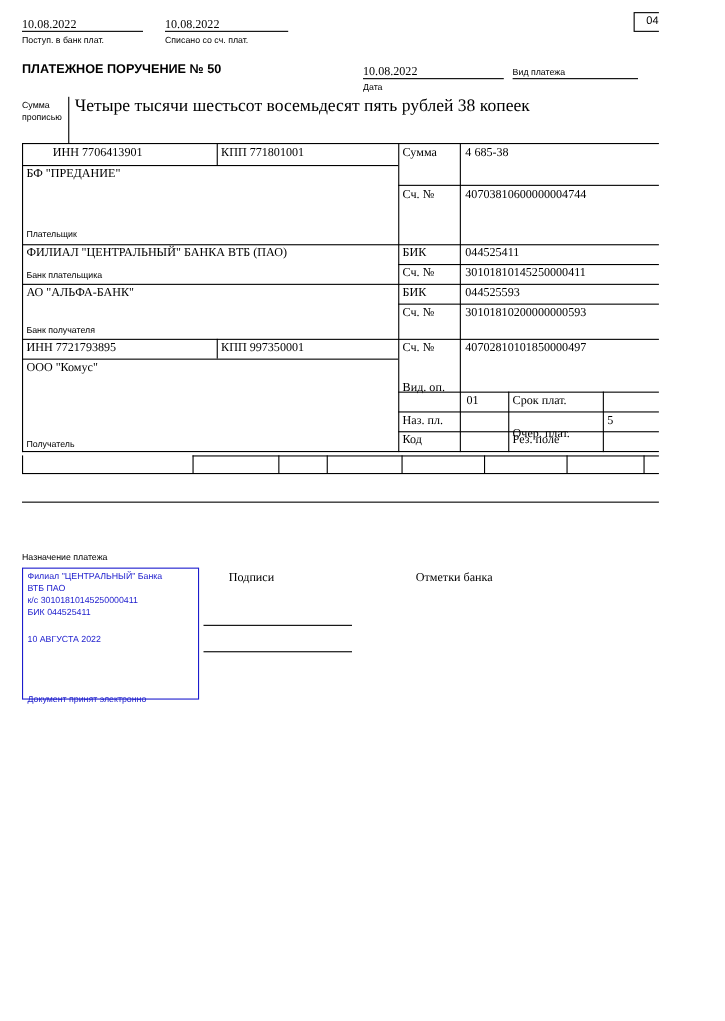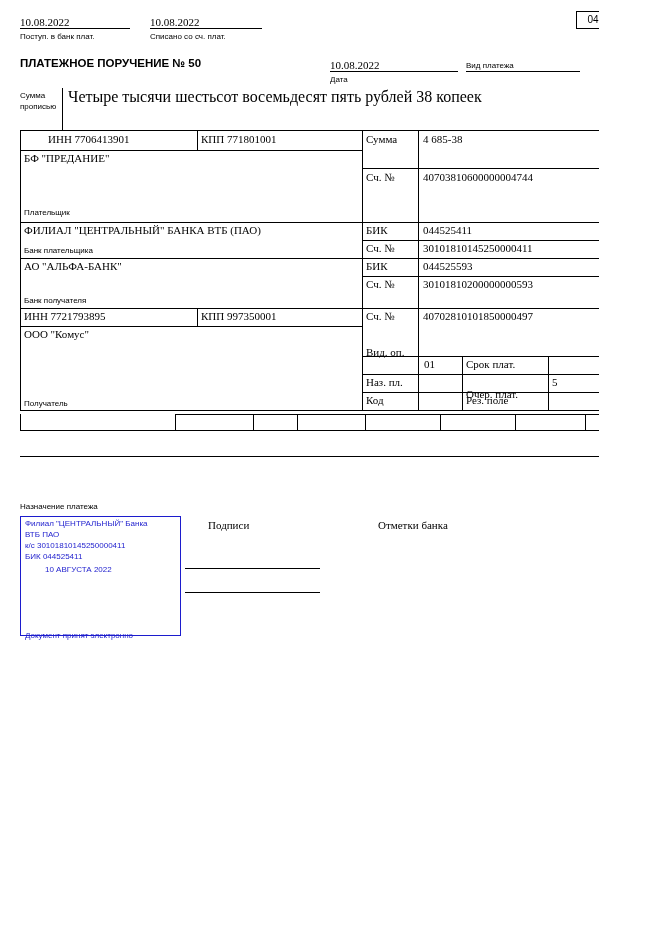--- a/index.html
+++ b/index.html
@@ -147,17 +147,17 @@
   <div class="abs val" style="left:378px; top:519px;">Отметки банка</div>
 
   <div class="hline" style="left:185px; top:568px; width:135px;"></div>
   <div class="hline" style="left:185px; top:592px; width:135px;"></div>
 
   <div class="stamp">
     <span style="top:2px;">Филиал "ЦЕНТРАЛЬНЫЙ" Банка</span>
     <span style="top:13px;">ВТБ ПАО</span>
     <span style="top:24px;">к/с 30101810145250000411</span>
     <span style="top:35px;">БИК 044525411</span>
-    <span style="top:48px;margin-left:20px;">10 АВГУСТА 2022</span>
+    <span style="top:60px;">10 АВГУСТА 2022</span>
     <span style="top:114px;">Документ принят электронно</span>
   </div>
 
 </div>
 
 </body></html>

